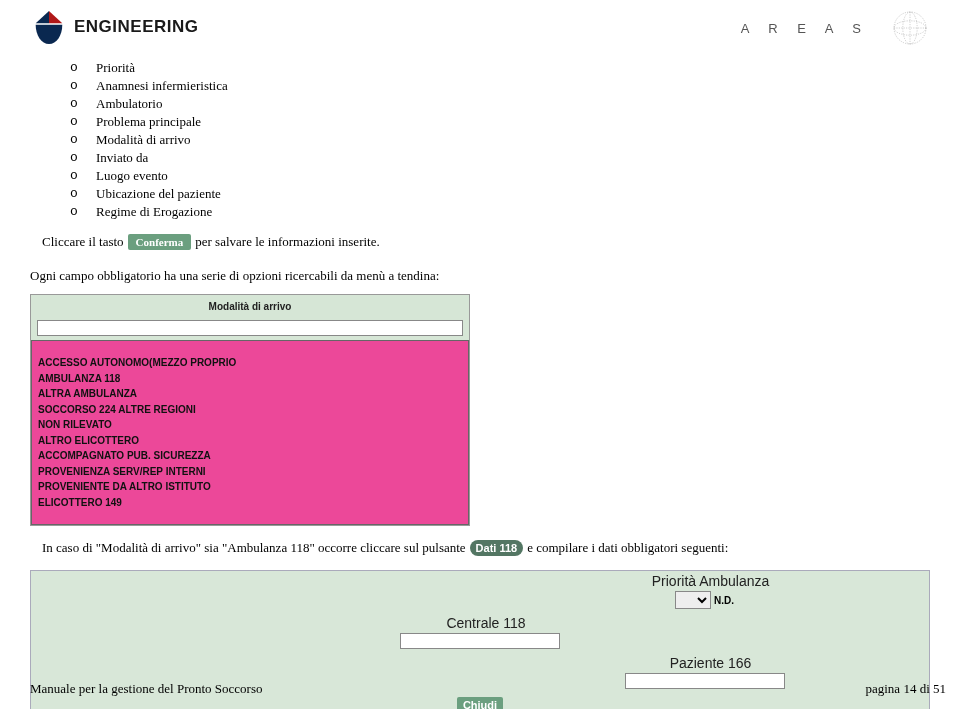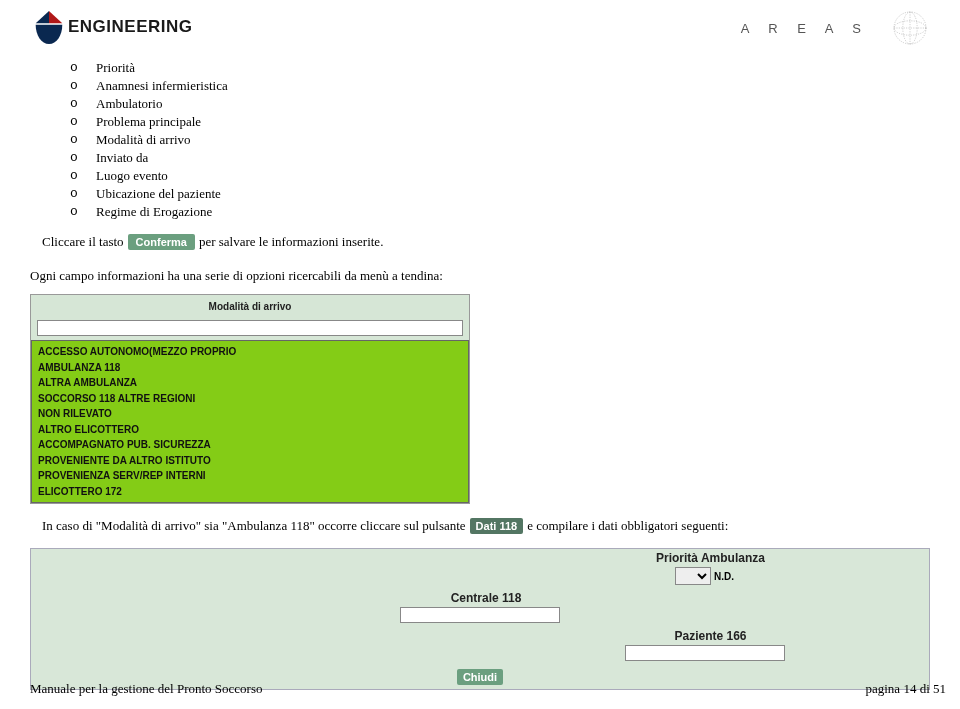--- a/index.html
+++ b/index.html
@@ -7,58 +7,58 @@
     font-family: Georgia, 'Times New Roman', serif;
     font-size: 13px;
     color: #000;
     background: #fff;
     width: 960px;
     height: 709px;
     position: relative;
     padding: 8px 30px 0 30px;
   }
   .header { display: flex; justify-content: space-between; align-items: flex-start; height: 48px; }
-  .logo-left { display: flex; align-items: center; }
+  .logo-left { display: flex; align-items: center; gap: 6px; }
   .eng-logo { width: 38px; height: 38px; }
   .eng-text { font-family: Arial, sans-serif; font-weight: 900; font-size: 17px; letter-spacing: 0.5px; color: #1a1a1a; }
   .areas-block { display: flex; align-items: center; gap: 21px; }
   .areas-text { font-family: Arial, sans-serif; letter-spacing: 8px; font-size: 13px; color: #555; }
   .areas-globe { width: 40px; height: 40px; }
   .bullet-list { margin: 4px 0 0 40px; }
   .bullet-item { display: flex; align-items: flex-start; margin: 2px 0; font-size: 13px; }
   .bullet-o { font-family: 'Courier New', monospace; color: #000; width: 26px; flex-shrink: 0; }
   .instruction-line { margin: 14px 0 14px 12px; font-size: 13px; display: flex; align-items: center; flex-wrap: wrap; gap: 4px; }
-  .conferma-btn { display: inline-block; background: #6b9f7f; color: #fff; font-family: Liberation Sans, sans-serif; font-size: 11px; font-weight: bold; padding: 2px 8px; border-radius: 2px; }
-  .dati118-btn { display: inline-block; background: #537663; color: #fff; font-family: Arial, sans-serif; font-size: 11px; font-weight: bold; padding: 2px 6px; border-radius: 2px; }
+  .conferma-btn { display: inline-block; background: #6b9f7f; color: #fff; font-family: Liberation Serif, serif; font-size: 11px; font-weight: bold; padding: 2px 8px; border-radius: 2px; }
+  .dati118-btn { display: inline-block; background: #537663; color: #fff; font-family: Arial, sans-serif; font-size: 11px; font-weight: bold; padding: 2px 6px; border-radius: 8px; }
   .body-text { margin: 18px 0 10px 0; font-size: 13px; }
   .dropdown-shot {
     width: 440px;
     border: 1px solid #999;
     background: #d6e6d6;
     font-family: Arial, sans-serif;
     font-size: 10px;
     margin-left: 0;
     margin-bottom: 14px;
   }
   .dropdown-header { padding: 6px 0 6px 0; text-align: center; color: #222; font-weight: bold; font-size: 10px; }
   .dropdown-inputline { padding: 2px 6px 4px 6px; }
   .dropdown-inputline .fakeinput { background: #fff; border: 1px solid #888; height: 16px; width: 100%; }
-  .dropdown-options { background: #84cc16; border: 1px solid #666; padding: 3px 0; }
+  .dropdown-options { background: #ec4899; border: 1px solid #666; padding: 14px 0; }
   .dropdown-options .opt { padding: 1px 6px; font-weight: bold; color: #111; font-size: 10px; line-height: 1.35; }
   .bottom-form {
     width: 100%;
     border: 1px solid #aab;
     background: #d8e7d8;
     font-family: Arial, sans-serif;
     font-size: 10px;
     margin-top: 8px;
   }
   .bf-row { display: flex; width: 100%; }
   .bf-cell { flex: 1; display: flex; flex-direction: column; align-items: center; padding: 2px 0 4px 0; }
-  .bf-cell .lbl { font-weight: bold; color: #222; font-size: 12px; margin-bottom: 2px; margin-left: 12px; }
+  .bf-cell .lbl { font-weight: normal; color: #222; font-size: 14px; margin-bottom: 2px; margin-left: 12px; }
   .bf-cell .fld { display: flex; align-items: center; gap: 3px; }
   .bf-cell .fld .box { background: #fff; border: 1px solid #888; height: 16px; width: 160px; padding: 0 4px; font-size: 10px; line-height: 16px; }
   .bf-cell .fld .sel { width: 36px; height: 18px; border: 1px solid #888; background: #eee; font-size: 10px; }
   .bf-cell .fld .nd { font-weight: bold; font-size: 10px; }
   .bf-close-row { text-align: center; padding: 4px 0; }
   .chiudi-btn { display: inline-block; background: #6b9f7f; color: #fff; font-family: Arial, sans-serif; font-size: 11px; font-weight: bold; padding: 2px 6px; border-radius: 2px; }
   .footer { position: absolute; bottom: 12px; left: 30px; right: 14px; display: flex; justify-content: space-between; font-size: 13px; }
 </style>
 </head>
 <body>
@@ -123,38 +123,38 @@
       <span>Regime di Erogazione</span>
     </div>
 </div>
 
 <div class="instruction-line">
   <span>Cliccare il tasto</span>
   <span class="conferma-btn">Conferma</span>
   <span>per salvare le informazioni inserite.</span>
 </div>
 
-<div class="body-text">Ogni campo informazioni ha una serie di opzioni ricercabili da menù a tendina:</div>
+<div class="body-text">Ogni campo obbligatorio ha una serie di opzioni ricercabili da menù a tendina:</div>
 
 <div class="dropdown-shot">
   <div class="dropdown-header">Modalità di arrivo</div>
   <div class="dropdown-inputline">
     <div class="fakeinput"></div>
   </div>
   <div class="dropdown-options">
     <div class="opt">ACCESSO AUTONOMO(MEZZO PROPRIO</div>
     <div class="opt">AMBULANZA 118</div>
     <div class="opt">ALTRA AMBULANZA</div>
-    <div class="opt">SOCCORSO 118 ALTRE REGIONI</div>
+    <div class="opt">SOCCORSO 224 ALTRE REGIONI</div>
     <div class="opt">NON RILEVATO</div>
     <div class="opt">ALTRO ELICOTTERO</div>
     <div class="opt">ACCOMPAGNATO PUB. SICUREZZA</div>
+    <div class="opt">PROVENIENZA SERV/REP INTERNI</div>
     <div class="opt">PROVENIENTE DA ALTRO ISTITUTO</div>
-    <div class="opt">PROVENIENZA SERV/REP INTERNI</div>
-    <div class="opt">ELICOTTERO 172</div>
+    <div class="opt">ELICOTTERO 149</div>
   </div>
 </div>
 
 <div class="instruction-line">
   <span>In caso di "Modalità di arrivo" sia "Ambulanza 118" occorre cliccare sul pulsante</span>
   <span class="dati118-btn">Dati 118</span>
   <span>e compilare i dati obbligatori seguenti:</span>
 </div>
 
 <div class="bottom-form">

